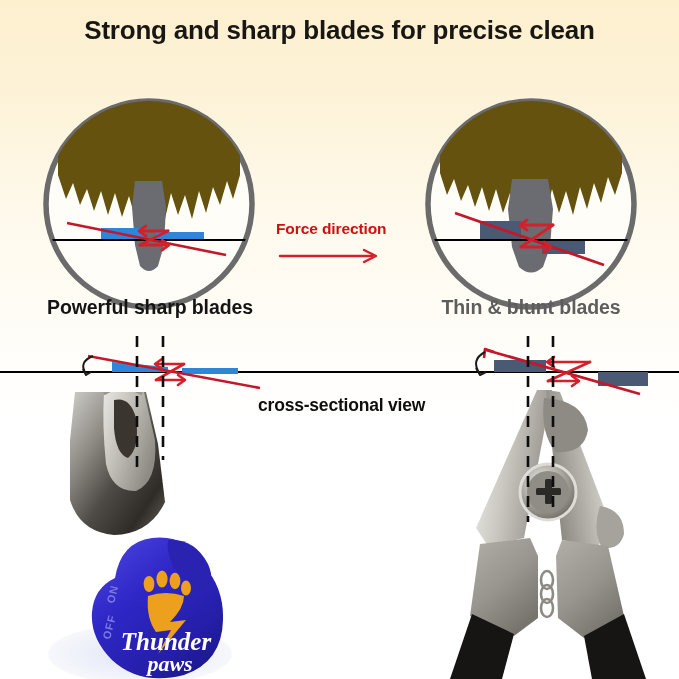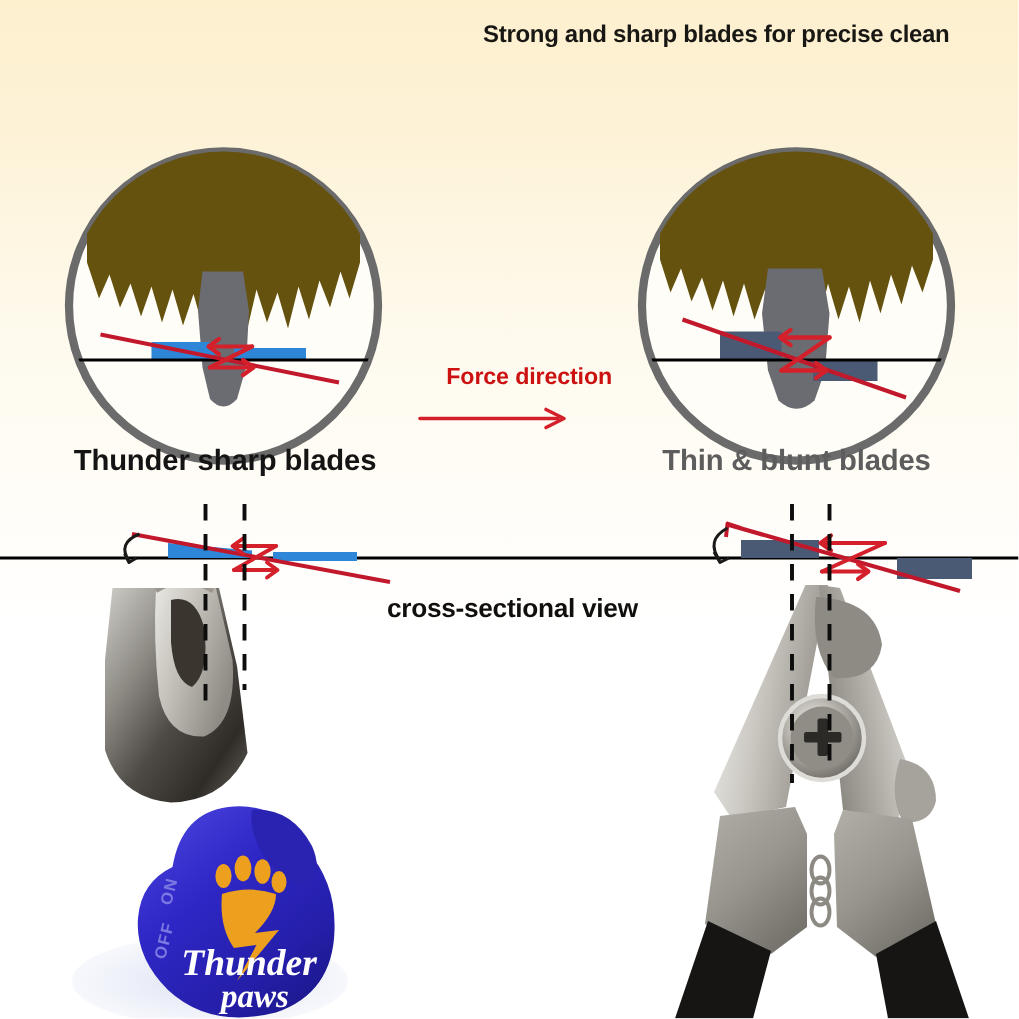--- a/index.html
+++ b/index.html
@@ -14,23 +14,23 @@
     position:relative;
     width:679px;
     height:679px;
     background:linear-gradient(to bottom, #fdf0cf 0%, #fdf2d6 12%, #fefaee 34%, #fffdf8 50%, #ffffff 62%, #ffffff 100%);
   }
 
   
   .headline {
     position:absolute;
     left:0; right:0; top:14px;
-    text-align:right;
+    text-align:center;
     color:#191714;
-    font-size:16px;
+    font-size:26px;
     font-weight:bold;
     line-height:1.30;
     letter-spacing:-0.2px;
     padding:0 46px;
   }
 
   
   .circle-wrap { position:absolute; }
   .circle-wrap.left  { left:40px;  top:95px; width:218px; height:218px; }
   .circle-wrap.right { left:422px; top:95px; width:218px; height:218px; }
@@ -45,22 +45,21 @@
     letter-spacing:-0.1px;
   }
   .circle-label.left  { left:0px;   color:#141414; }
   .circle-label.right { left:381px; color:#5d5d5d; }
 
   
   .force-block {
     position:absolute;
     left:276px; top:220px;
     width:132px;
-    text-align:right;
-    margin-top:23px;
+    text-align:left;
   }
   .force-text {
     color:#cc1111;
     font-size:15.5px;
     font-weight:bold;
     letter-spacing:-0.1px;
     white-space:nowrap;
   }
   .force-arrow { margin-top:9px; display:block; }
 
@@ -131,21 +130,21 @@
         <g stroke="#d4202a" stroke-width="2.8" fill="none" stroke-linecap="round">
           <line x1="100" y1="136" x2="128" y2="136"></line>
           <path d="M 106 131 L 99 136 L 106 141" stroke-linejoin="round"></path>
           <line x1="100" y1="150" x2="128" y2="150"></line>
           <path d="M 122 145 L 129 150 L 122 155" stroke-linejoin="round"></path>
           <line x1="128" y1="136" x2="100" y2="150"></line>
         </g>
       </g>
     </svg>
   </div>
-  <div class="circle-label left">Thunder sharp blades</div>
+  <div class="circle-label left">Powerful sharp blades</div>
 
   <div class="circle-wrap right">
     <svg width="218" height="218" viewBox="0 0 218 218">
       <defs>
         <clipPath id="clipR">
             <circle cx="109" cy="109" r="103"></circle>
           </clipPath>
       </defs>
       <circle cx="109" cy="109" r="103" fill="#fffdf7" stroke="#6b6b6b" stroke-width="5.5"></circle>
       <g clip-path="url(#clipR)">

